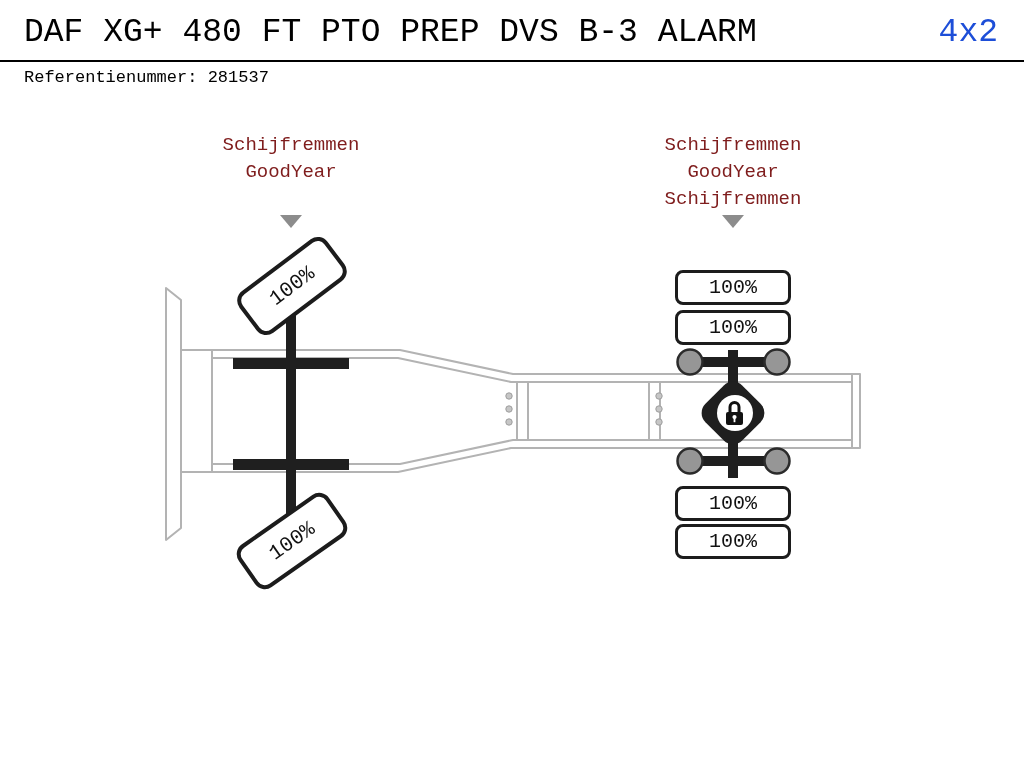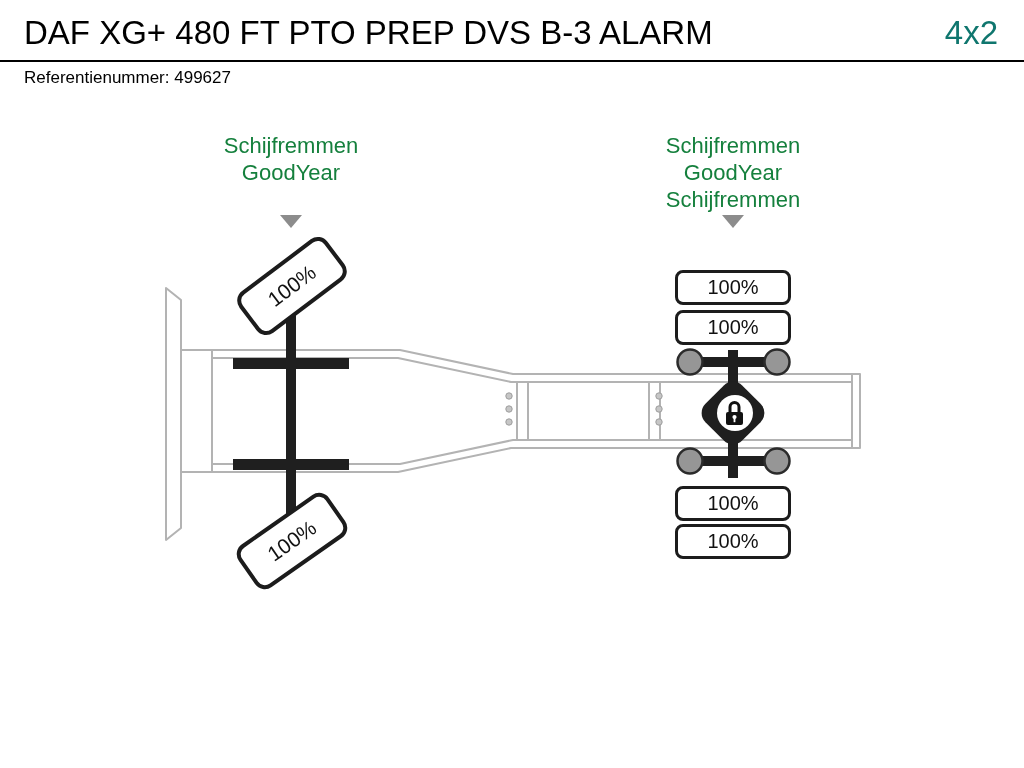--- a/index.html
+++ b/index.html
@@ -2,39 +2,39 @@
 <html><head>
 <meta charset="utf-8">
 <style>
   html, body { margin: 0; padding: 0; background: #ffffff; }
   .page {
     position: relative;
     width: 1024px;
     height: 720px;
     background: #ffffff;
     overflow: hidden;
-    font-family: Liberation Sans, sans-serif;
+    font-family: Liberation Mono, monospace;
     color: #000000;
   }
   .title {
     position: absolute;
     left: 24px;
     top: 14px;
     font-size: 33px;
     font-weight: 400;
     white-space: nowrap;
     color: #000000;
   }
   .config {
     position: absolute;
     right: 26px;
     top: 14px;
     font-size: 33px;
     font-weight: 400;
-    color: #0f766e;
+    color: #1d4ed8;
   }
   .rule {
     position: absolute;
     top: 60px;
     left: 0;
     width: 1024px;
     height: 0;
     border-top: 2px solid #000000;
   }
   .reference {
@@ -47,23 +47,23 @@
   .chassis {
     position: absolute;
     left: 0;
     top: 0;
   }
   .annotation {
     position: absolute;
     top: 132px;
     width: 220px;
     text-align: center;
-    font-size: 22px;
+    font-size: 19px;
     line-height: 27px;
-    color: #15803d;
+    color: #7f1d1d;
   }
   .annotation span { display: block; }
   .arrow-down {
     position: absolute;
     width: 0;
     height: 0;
     border-left: 11px solid transparent;
     border-right: 11px solid transparent;
     border-top: 13px solid #8c8c8c;
   }
@@ -92,21 +92,21 @@
   }
 </style>
 </head>
 <body>
 
 <div class="page">
 
   <div class="title">DAF XG+ 480 FT PTO PREP DVS B-3 ALARM</div>
   <div class="config">4x2</div>
   <div class="rule"></div>
-  <div class="reference">Referentienummer: 499627</div>
+  <div class="reference">Referentienummer: 281537</div>
 
   <svg class="chassis" width="1024" height="768" viewBox="0 0 1024 768">
 
     <g fill="#ffffff" stroke="#b3b3b3" stroke-width="2" stroke-linejoin="round">
       <polygon points="166,288 181,300 181,528 166,540"></polygon>
       <rect x="181" y="350" width="31" height="122"></rect>
       <polygon points="212,350 400,350 513,374 852,374 852,382 511,382 398,358 212,358"></polygon>
       <polygon points="212,472 398,472 511,448 852,448 852,440 513,440 400,464 212,464"></polygon>
       <rect x="852" y="374" width="8" height="74"></rect>
       <rect x="517" y="382" width="11" height="58"></rect>

